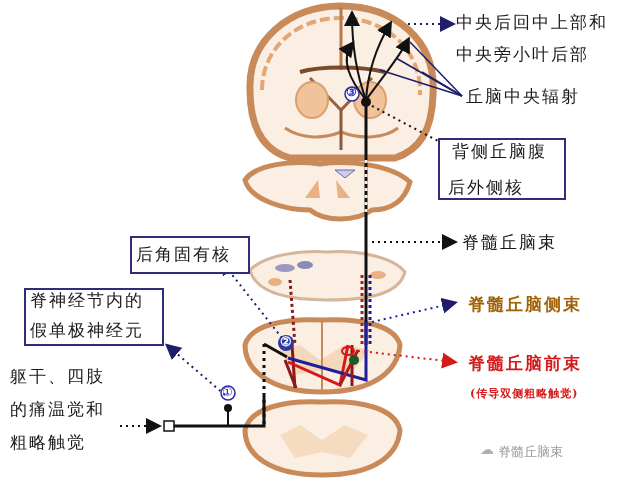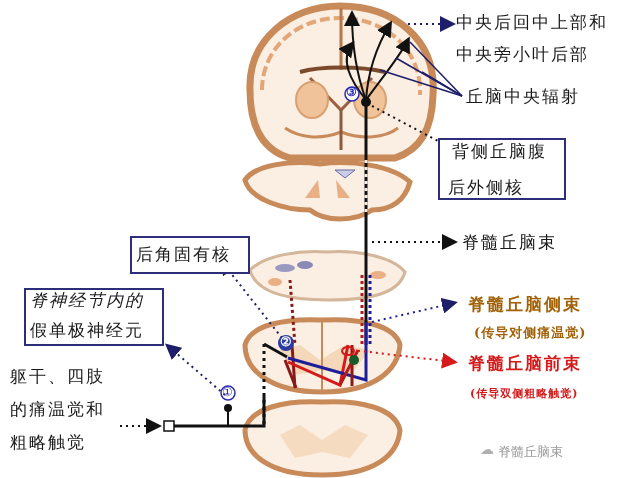--- a/index.html
+++ b/index.html
@@ -140,30 +140,29 @@
   <span class="lbl black" style="left:456px; top:46px;">中央旁小叶后部</span>
   <span class="lbl black" style="left:466px; top:88px;">丘脑中央辐射</span>
 
   <div class="box" style="left:438px; top:138px; width:128px; height:62px;"></div>
   <span class="boxtxt" style="left:452px; top:143px;">背侧丘脑腹</span>
   <span class="boxtxt" style="left:448px; top:180px;font-family:Liberation Mono, monospace;">后外侧核</span>
 
   <span class="lbl black" style="left:462px; top:234px;">脊髓丘脑束</span>
 
   <span class="lbl blue" style="left:468px; top:296px; font-size:17px; letter-spacing:2px;">脊髓丘脑侧束</span>
-  <span class="lbl blue" style="left:474px; top:326px; font-size:13px; letter-spacing:1px;">(传导对侧痛温觉)</span>
   <span class="lbl red" style="left:468px; top:355px; font-size:17px; letter-spacing:2px;">脊髓丘脑前束</span>
   <span class="lbl red" style="left:470px; top:388px; font-size:11px; letter-spacing:1px;">(传导双侧粗略触觉)</span>
 
   
   <div class="box" style="left:130px; top:236px; width:120px; height:38px;"></div>
   <span class="boxtxt" style="left:136px; top:246px;">后角固有核</span>
 
   <div class="box" style="left:24px; top:288px; width:140px; height:58px;"></div>
-  <span class="boxtxt" style="left:30px; top:292px;font-style:italic;">脊神经节内的</span>
+  <span class="boxtxt" style="left:30px; top:292px;">脊神经节内的</span>
   <span class="boxtxt" style="left:30px; top:322px;">假单极神经元</span>
 
   <span class="lbl black" style="left:10px; top:401px;">的痛温觉和</span>
   <span class="lbl black" style="left:10px; top:368px;">躯干、四肢</span>
   <span class="lbl black" style="left:10px; top:434px;">粗略触觉</span>
 
   
   <span class="lbl" style="left:480px; top:442px; font-size:14px; color:#b0b0b0;">☁</span>
   <span class="watermark">脊髓丘脑束</span>
 </div>

